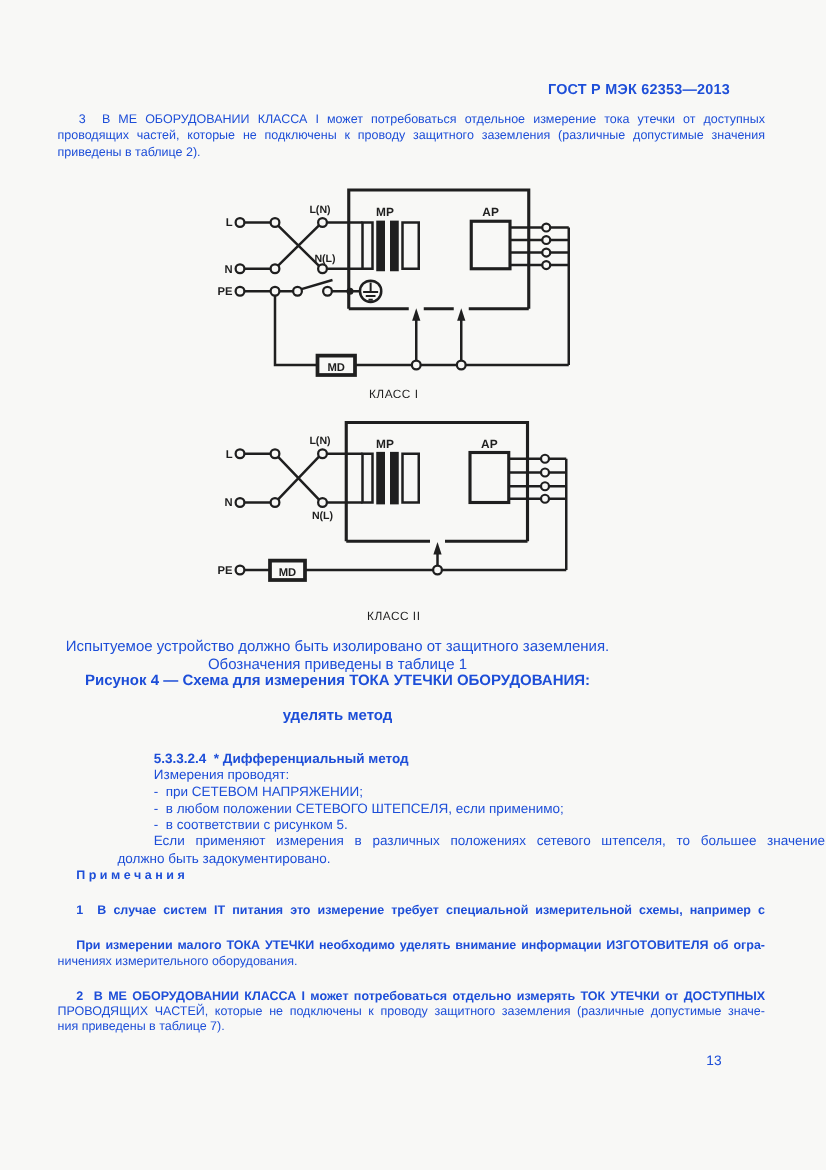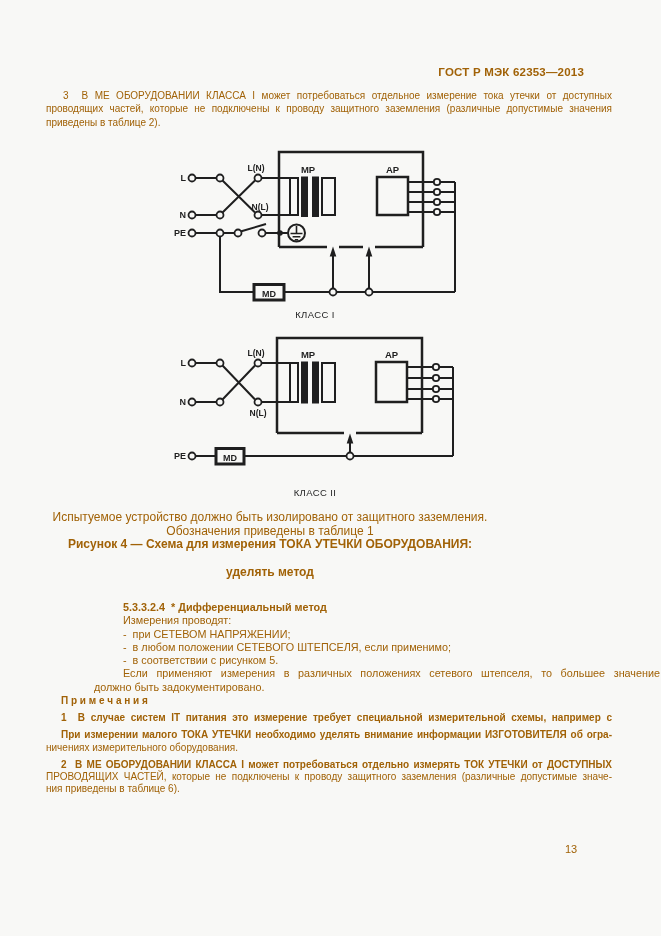--- a/index.html
+++ b/index.html
@@ -1,35 +1,35 @@
 <!DOCTYPE html>
 <html><head>
 <meta charset="utf-8">
 <style>
   html,body{margin:0;padding:0;background:#e9e9e7;}
   .page{
     position:relative;width:661px;height:936px;margin:0 auto;
-    background:#f8f8f6;color:#a16207;
+    background:#f8f8f6;color:#1d4ed8;
     font-family:"Liberation Sans", sans-serif;overflow:hidden;
   }
   .abs{position:absolute;}
   
   .doc-header{top:66px;right:77px;font-size:11.5px;font-weight:bold;letter-spacing:.2px;}
   .intro{left:46px;top:89px;width:566px;font-size:10px;line-height:13.4px;}
   .cap{position:absolute;left:0;width:540px;font-size:12px;line-height:14px;text-align:center;}
   .cap.b{font-weight:bold;}
   .body-txt{left:46px;top:601px;width:566px;font-size:10.8px;line-height:13.25px;margin-left:48px;}
   .notes{left:46px;top:695px;width:566px;font-size:10px;line-height:12.2px;}
   .pagenum{left:565px;top:843px;font-size:11px;}
   .line{min-height:1em;}
   .j{text-align:justify;text-align-last:justify;}
   .ind15{text-indent:15px;font-weight:bold;}
   .ind16{text-indent:17px;}
   .ind29{text-indent:29px;}
-  .mt2{margin-top:5px;}
+  .mt2{margin-top:16px;}
   .bold{font-weight:bold;}
   
   svg.schematic{position:absolute;left:0;top:0;}
   .w{stroke:#1f1f1f;stroke-width:2;fill:none;}
   .w25{stroke:#1f1f1f;stroke-width:2.5;fill:none;}
   .w3{stroke:#1f1f1f;stroke-width:3;fill:none;}
   .w16{stroke:#1f1f1f;stroke-width:1.6;fill:none;}
   .ring{fill:#f8f8f6;stroke:#1f1f1f;stroke-width:1.8;}
   .solid{fill:#1f1f1f;stroke:none;}
   .tlab{font-family:"Liberation Sans",sans-serif;font-size:9px;font-weight:bold;fill:#1f1f1f;}
@@ -192,18 +192,18 @@
     <div class="line">должно быть задокументировано.</div>
   </div>
 
   <div class="abs notes">
     <div class="line ind15">П р и м е ч а н и я</div>
     <div class="line j ind15 mt2">1&nbsp;&nbsp;В случае систем IT питания это измерение требует специальной измерительной схемы, например с</div>
     <div class="line j ind15 mt2">При измерении малого ТОКА УТЕЧКИ необходимо уделять внимание информации ИЗГОТОВИТЕЛЯ об огра-</div>
     <div class="line">ничениях измерительного оборудования.</div>
     <div class="line j ind15 mt2">2&nbsp;&nbsp;В МЕ ОБОРУДОВАНИИ КЛАССА I может потребоваться отдельно измерять ТОК УТЕЧКИ от ДОСТУПНЫХ</div>
     <div class="line j">ПРОВОДЯЩИХ ЧАСТЕЙ, которые не подключены к проводу защитного заземления (различные допустимые значе-</div>
-    <div class="line">ния приведены в таблице 6).</div>
+    <div class="line">ния приведены в таблице 7).</div>
   </div>
 
   <div class="abs pagenum">13</div>
 
 </div>
 
 </body></html>

